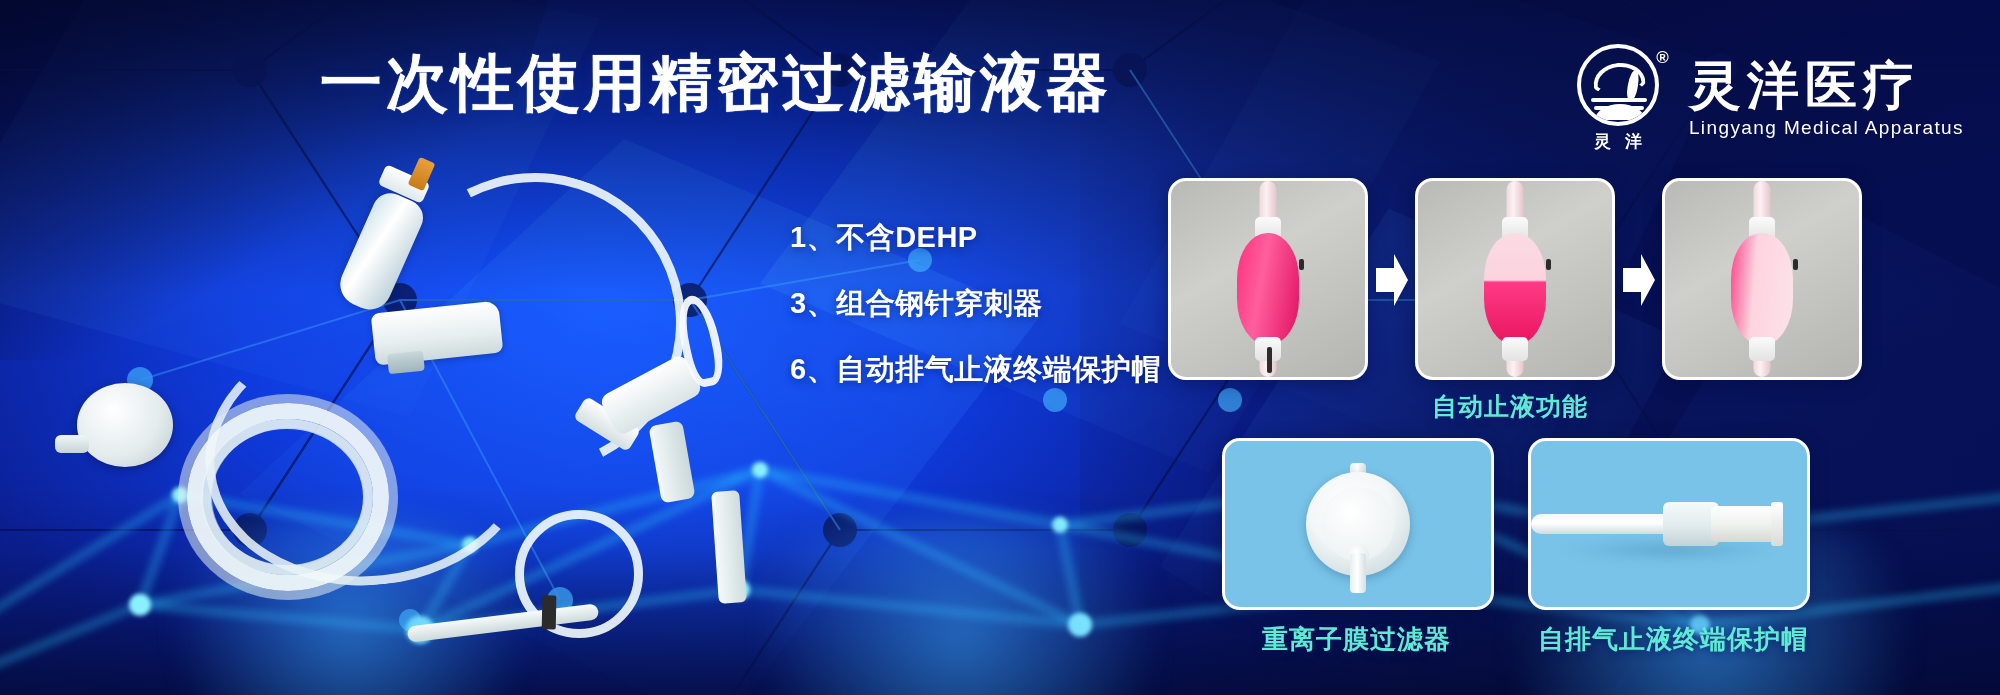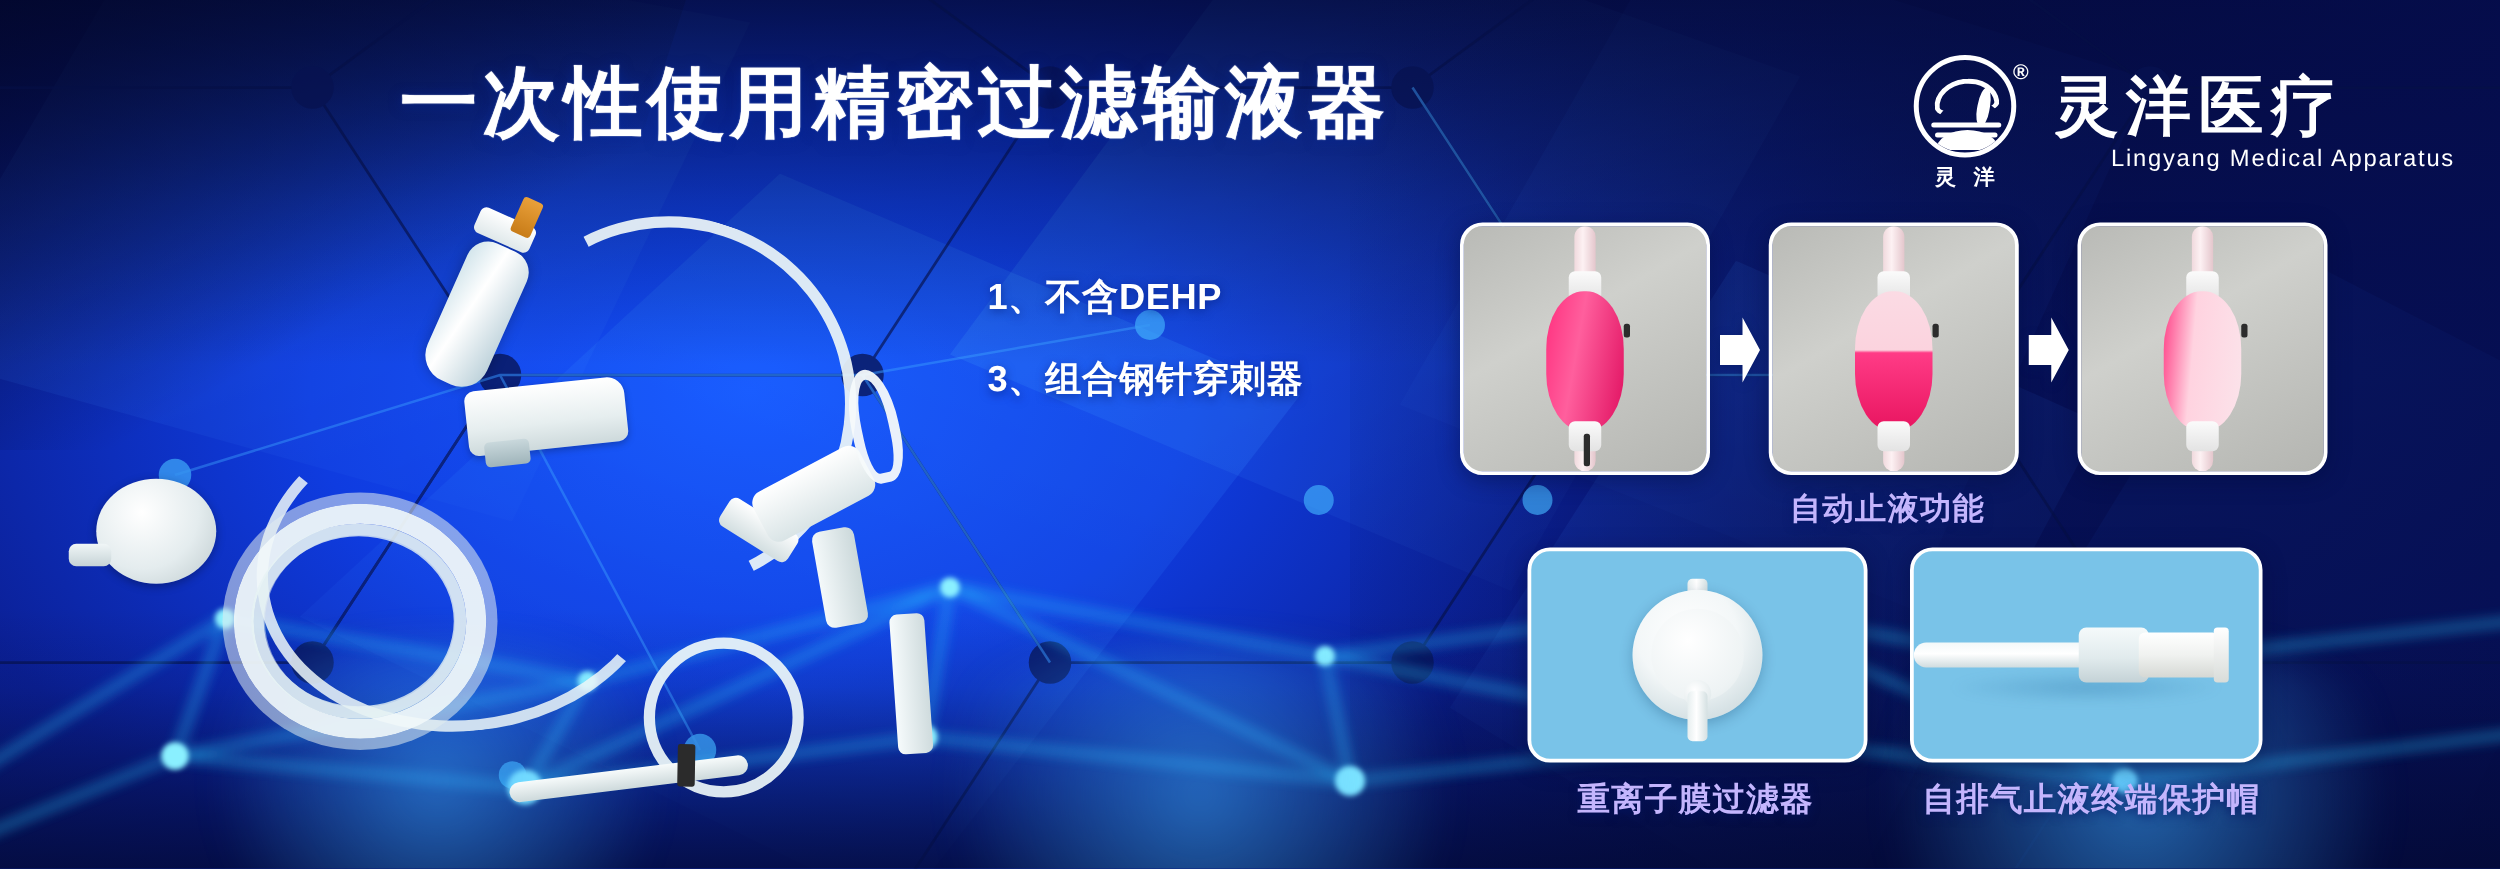--- a/index.html
+++ b/index.html
@@ -124,21 +124,20 @@
     font-size:17px; font-weight:700; letter-spacing:14px; text-indent:14px;
   }
   .logo-text{ color:#fff; }
   .logo-cn{
     font-size:52px; font-weight:700; letter-spacing:6px; line-height:1.05;
     font-family:"Liberation Sans","DejaVu Sans",sans-serif;
   }
   .logo-en{
     font-size:19px; letter-spacing:1.4px; margin-top:4px; font-weight:400;
     text-align:center;
-    margin-left:46px;
   }
 
   
   .features{
     position:absolute; left:790px; top:218px;
     display:flex; flex-direction:column; gap:26px;
   }
   .feat{
     color:#fff; font-size:29px; font-weight:700; white-space:nowrap;
     letter-spacing:.5px;
@@ -346,21 +345,21 @@
     background:linear-gradient(180deg,#ffffff,#d8dcd9); border-radius:3px;
   }
   .lc-shadow{
     position:absolute; left:28px; top:58%; width:220px; height:26px;
     background:radial-gradient(ellipse, rgba(40,110,160,.30), rgba(40,110,160,0) 70%);
     filter:blur(4px);
   }
 
   
   .caption{
-    position:absolute; color:#c4b5fd; font-weight:700;
+    position:absolute; color:#5eead4; font-weight:700;
     text-shadow:0 2px 8px rgba(0,20,100,.7);
     font-family:"Liberation Sans","DejaVu Sans",sans-serif;
     white-space:nowrap;
   }
   .cap-top{ left:1432px; top:390px; font-size:25px; letter-spacing:1px;}
   .cap-b1{ left:1262px; top:622px; font-size:26px; letter-spacing:1px;}
   .cap-b2{ left:1538px; top:622px; font-size:26px; letter-spacing:1px;}
 </style>
 </head>
 <body>
@@ -492,20 +491,21 @@
     <div class="pp clampA"></div>
     <div class="pp clampB"></div>
     <div class="pp needleguard"></div>
     <div class="pp capstick"></div>
     <div class="pp endtube"></div>
   </div>
 
   <div class="features">
     <div class="feat">1、不含DEHP</div>
     <div class="feat">3、组合钢针穿刺器</div>
+    <div class="feat">6、自动排气止液终端保护帽</div>
   </div>
 
   <div class="panel panel-grey p1">
     <div class="ph-tube"></div>
     <div class="ph-hub" style="top:36px;"></div>
     <div class="ph-filter" style="top:52px;height:112px;background:linear-gradient(100deg,#ff2f7e,#ff5f9d 40%,#e01060);"></div>
     <div class="ph-dot" style="left:128px;top:78px;"></div>
     <div class="ph-hub" style="top:156px;"></div>
     <div class="ph-dot" style="left:96px;top:166px;height:26px;"></div>
   </div>

